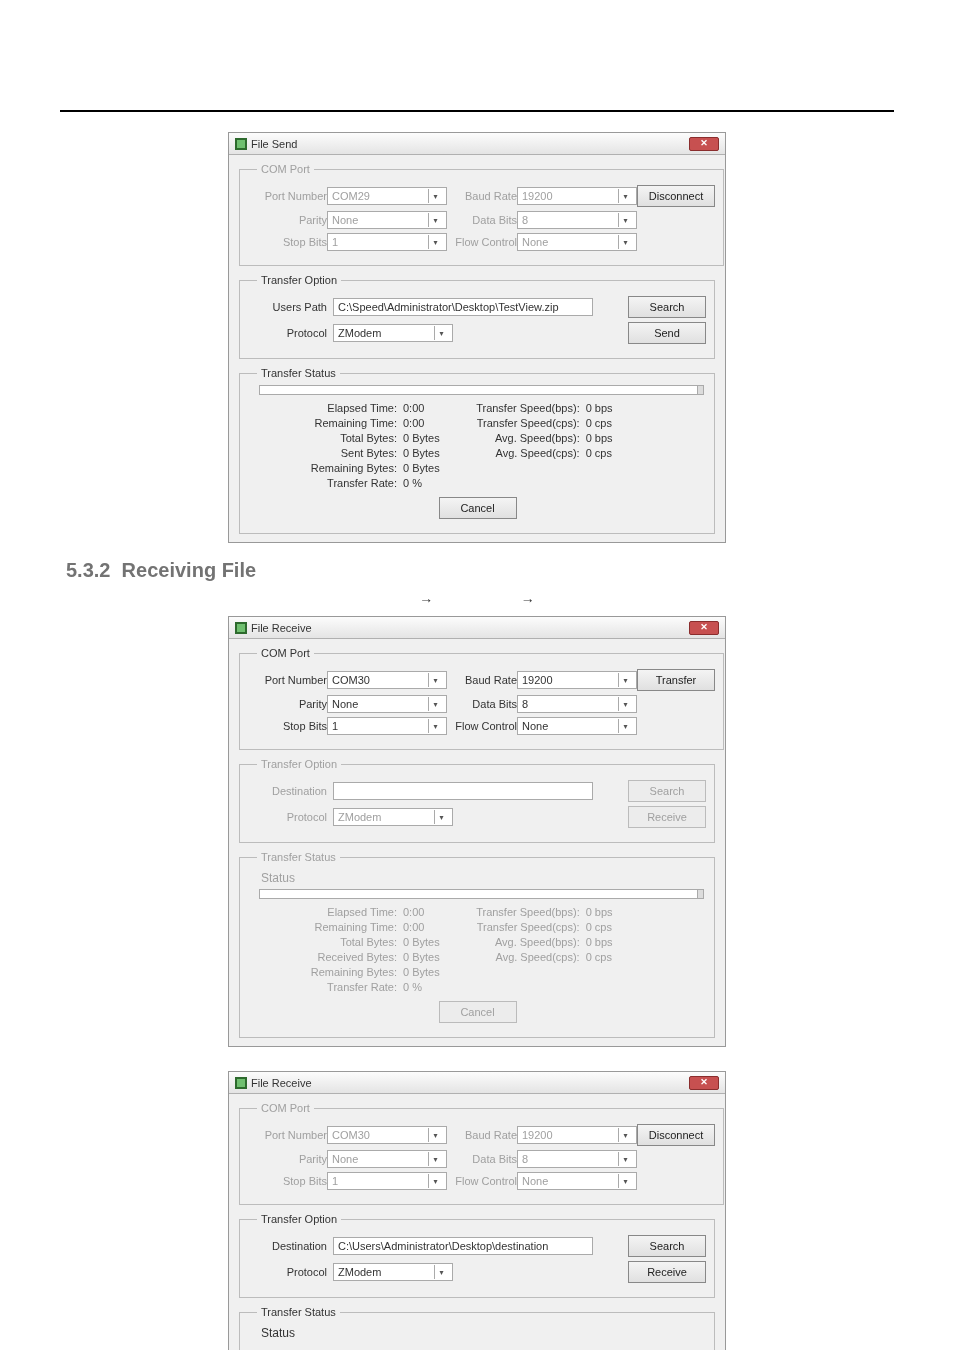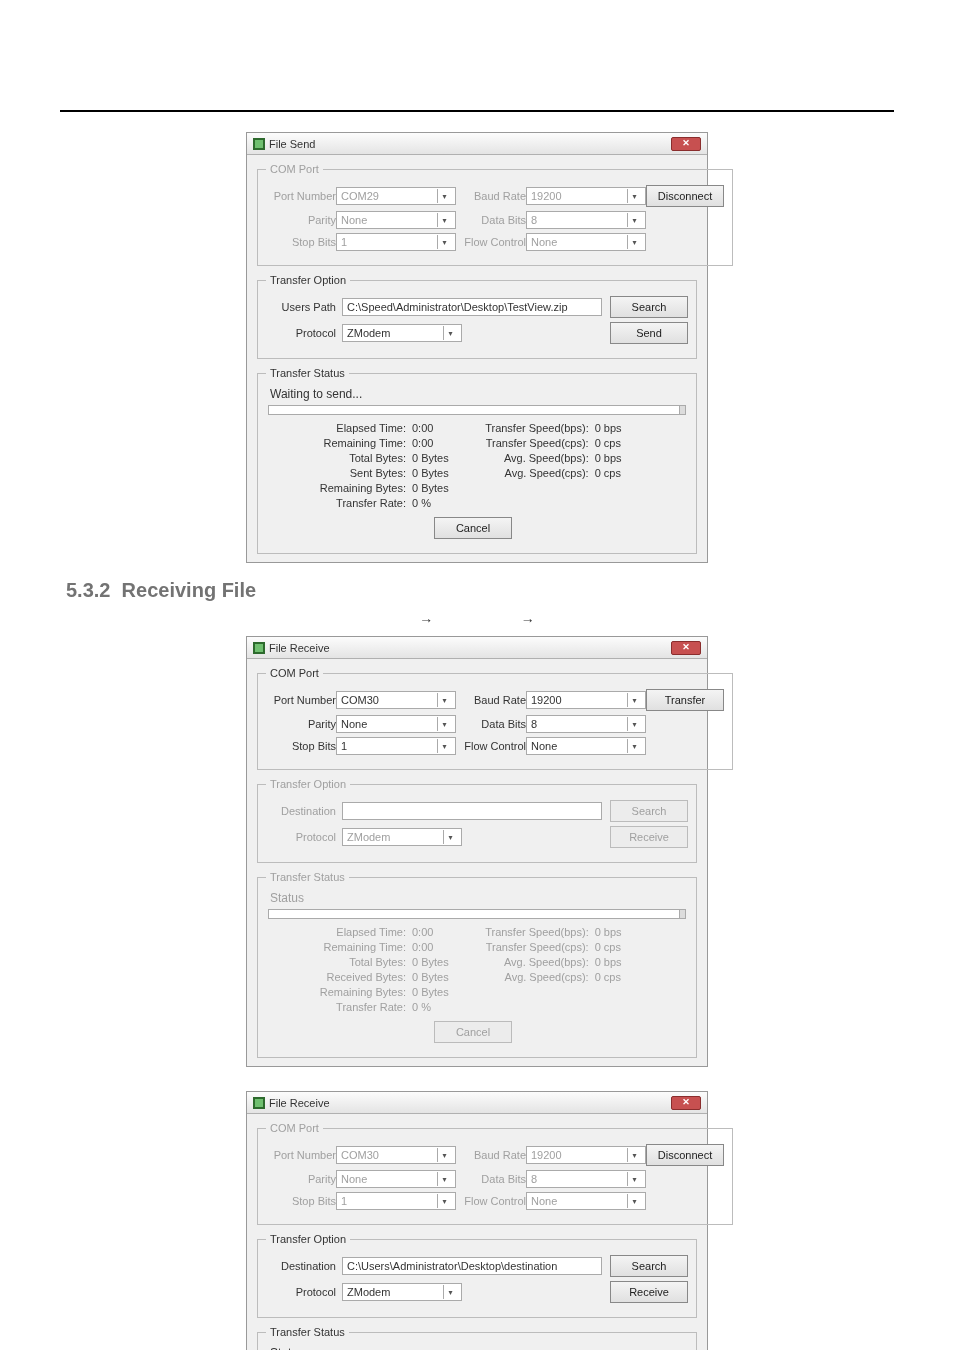--- a/index.html
+++ b/index.html
@@ -6,21 +6,21 @@
   body {
     font-family: "Segoe UI", Tahoma, Arial, sans-serif;
     background: #fff;
     width: 954px;
     position: relative;
   }
   .page-rule { border-top: 2px solid #000; margin: 110px 60px 0 60px; }
   .content-area { padding: 20px 60px 40px 60px; }
   .dialog-wrap { display:flex; justify-content:center; margin-bottom: 12px; }
   .dialog {
-    width: 462px;
+    width: 498px;
     background: #f0f0f0;
     border: 1px solid #999;
     font-size: 11px;
   }
   .titlebar {
     background: linear-gradient(#fcfcfc, #e4e4e4);
     border-bottom: 1px solid #b0b0b0;
     height: 22px;
     display:flex; align-items:center; justify-content:space-between;
     padding: 0 6px;
@@ -33,21 +33,21 @@
     background:#c75050;
     border:1px solid #8a2d2d;
     border-radius:2px;
     color:#fff;
     display:flex;align-items:center;justify-content:center;
     font-size:9px;line-height:1;font-weight:bold;
   }
   fieldset.group {
     border:1px solid #bcbcbc;
     margin: 8px 10px;
-    padding: 6px 8px 10px 8px;
+    padding: 6px 8px 10px 17px;
     position:relative;
   }
   fieldset.group > legend {
     font-size:11px; color:#333; padding:0 4px;
   }
   fieldset.group.disabled > legend { color:#a0a0a0; }
   .row { display:flex; align-items:center; margin:4px 0; }
   .lbl { width:70px; text-align:right; font-size:11px; color:#333; }
   .disabled .lbl, .disabled .inp, .disabled .sel { color:#a0a0a0 !important; }
   .inp, .sel {
@@ -173,21 +173,20 @@
               <span class="caret">▾</span>
             </span>
           <span class="connect-cell">
               <span class="btn">Send</span>
             </span>
         </div>
       </fieldset>
 
       <fieldset class="group">
         <legend>Transfer Status</legend>
-        <div class="status-text">Waiting to send...</div>
         <div class="progress">
             <div class="thumb"></div>
           </div>
         <div class="stats">
           <div class="stats-col">
             <div>
                 <span class="k">Elapsed Time:</span>
                 <span class="v">0:00</span>
               </div>
             <div>

